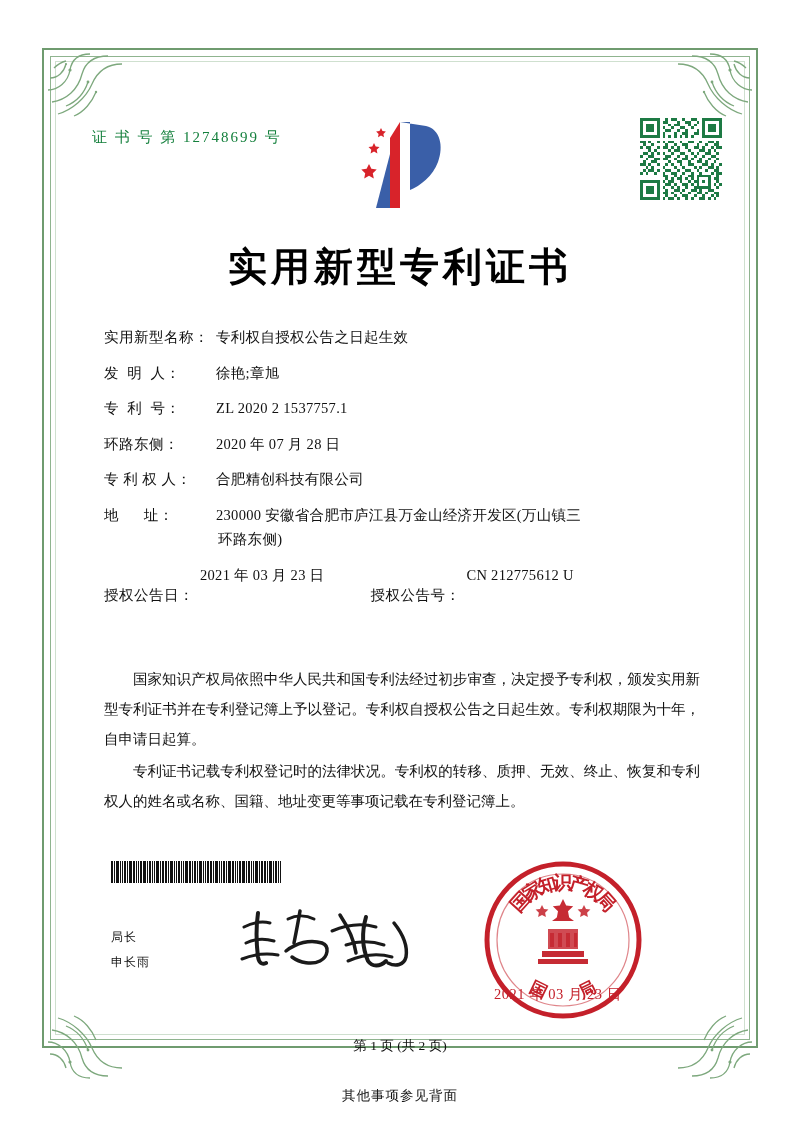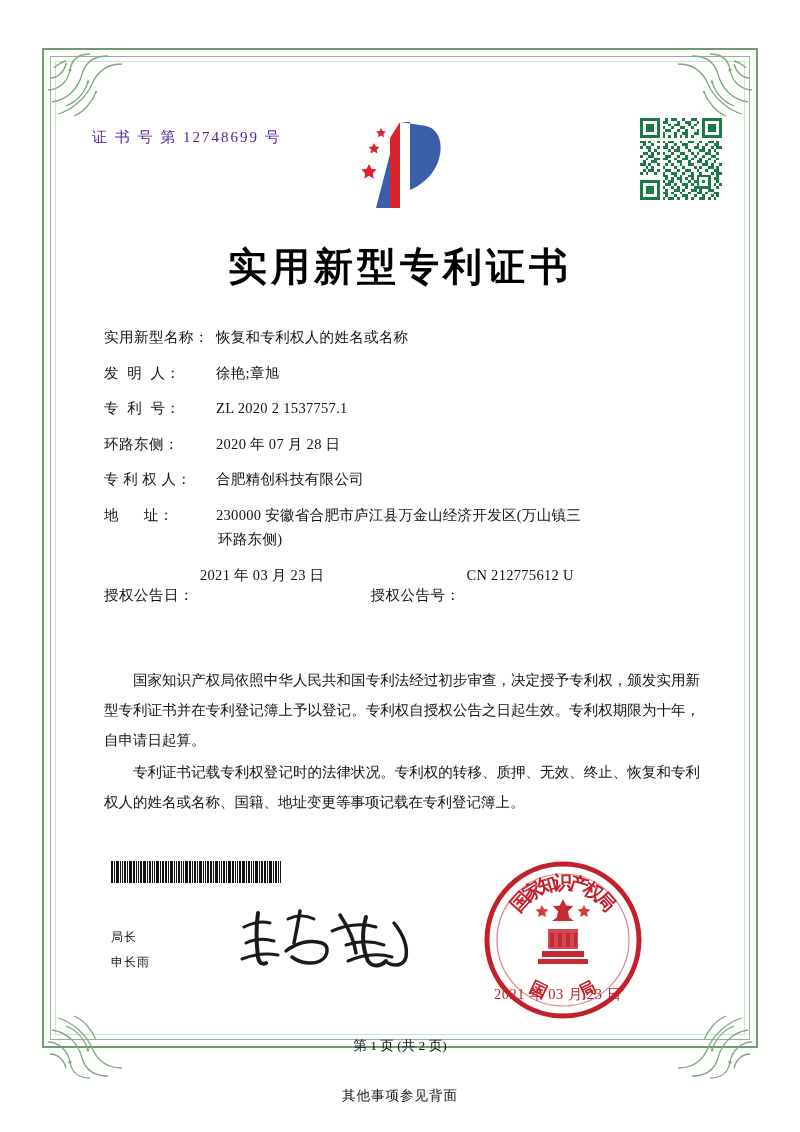--- a/index.html
+++ b/index.html
@@ -50,21 +50,21 @@
   .corner.tr { right: 44px; top: 50px; transform: scaleX(-1); }
   .corner.bl { left: 44px;  bottom: 50px; transform: scaleY(-1); }
   .corner.br { right: 44px; bottom: 50px; transform: scale(-1,-1); }
 
   
   .cert-no {
     position: absolute;
     left: 92px; top: 128px;
     font-size: 15px;
     letter-spacing: 2px;
-    color: #4c1d95;
+    color: #15803d;
     font-family: "Liberation Serif", serif;
   }
   .logo {
     position: absolute;
     left: 356px; top: 112px;
     width: 92px; height: 104px;
   }
   .logo svg { display: block; }
   .qr {
     position: absolute;
@@ -122,21 +122,21 @@
   
   .paragraphs {
     position: absolute;
     left: 104px;
     top: 665px;
     width: 596px;
     font-size: 14.5px;
     line-height: 30px;
     color: #111;
     text-align: justify;
-    font-family: Liberation Sans, sans-serif;
+    font-family: Liberation Mono, monospace;
   }
   .paragraphs p { margin: 0 0 2px 0; text-indent: 29px; }
 
   
   .barcode {
     position: absolute;
     left: 111px;
     top: 861px;
     height: 22px;
     display: flex;
@@ -532,21 +532,21 @@
       </g>
     </svg>
   </div>
 
   <div class="doc-title">实用新型专利证书</div>
 
   <div class="fields">
 
     <div class="field-row">
       <div class="field-label">实用新型名称：</div>
-      <div class="field-value">恢复和专利权人的姓名或名称</div>
+      <div class="field-value">专利权自授权公告之日起生效</div>
     </div>
 
     <div class="field-row">
       <div class="field-label">发  明  人：</div>
       <div class="field-value">徐艳;章旭</div>
     </div>
 
     <div class="field-row">
       <div class="field-label">专  利  号：</div>
       <div class="field-value">ZL 2020 2 1537757.1</div>

